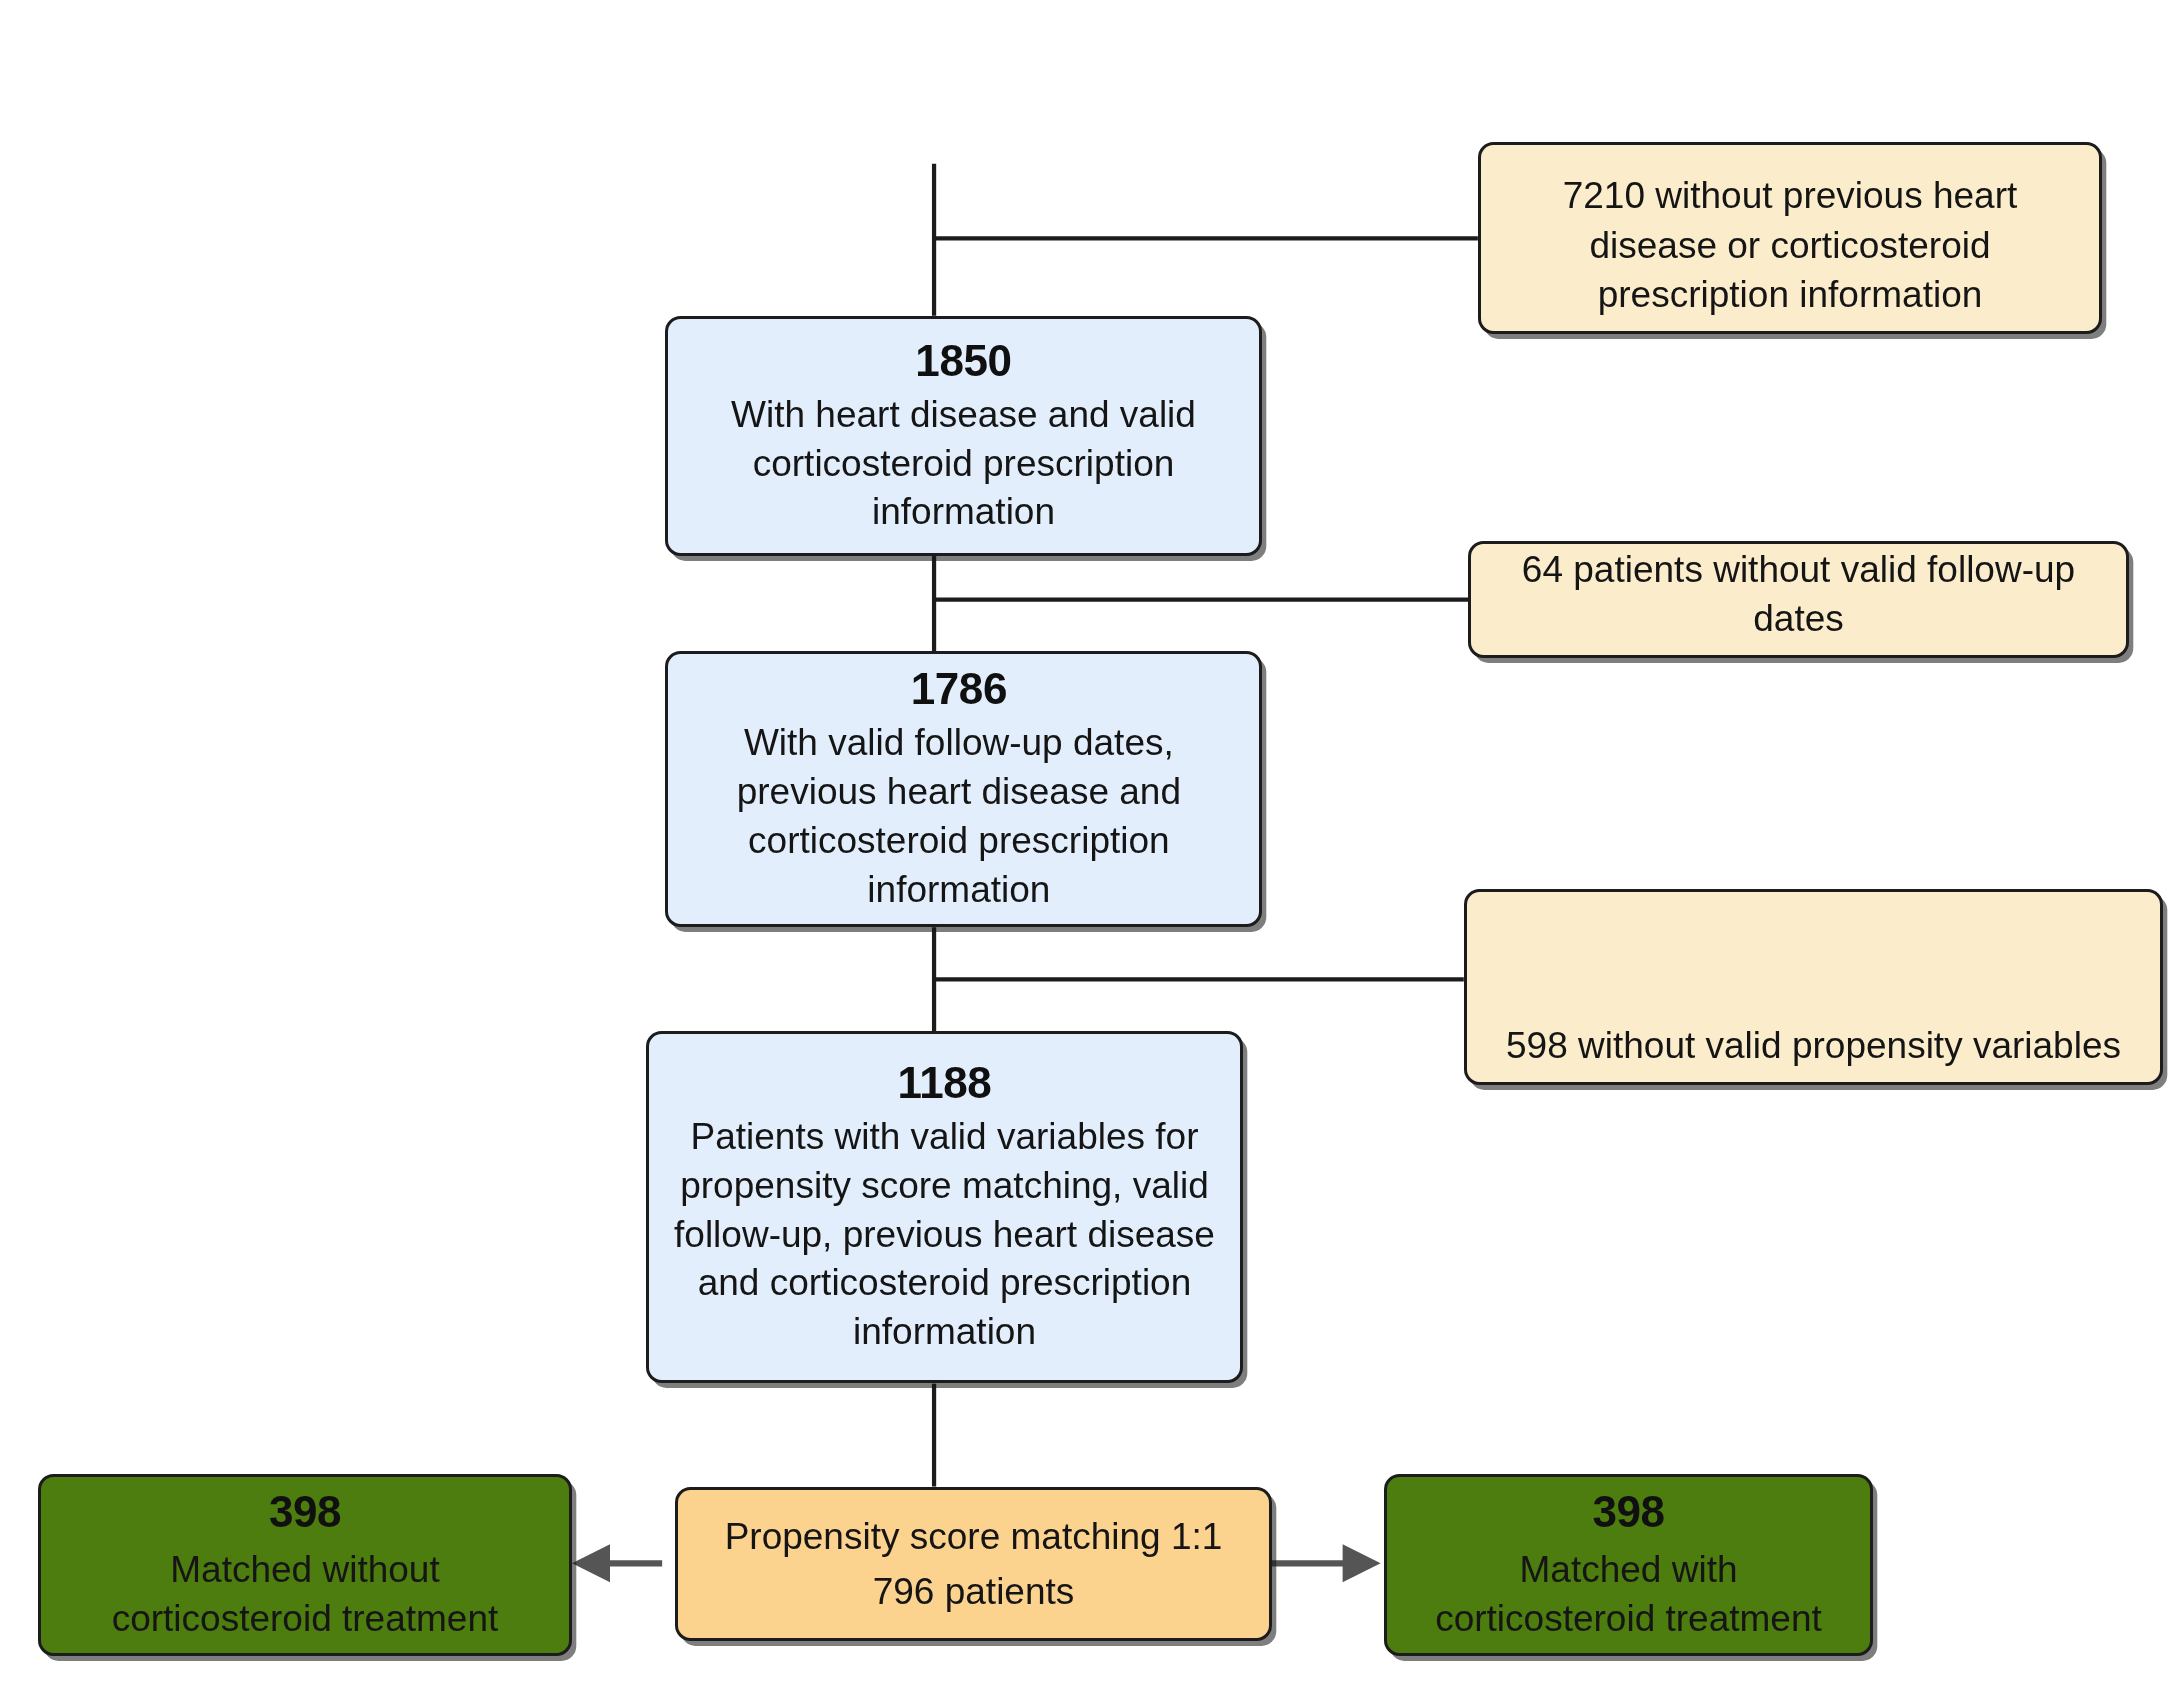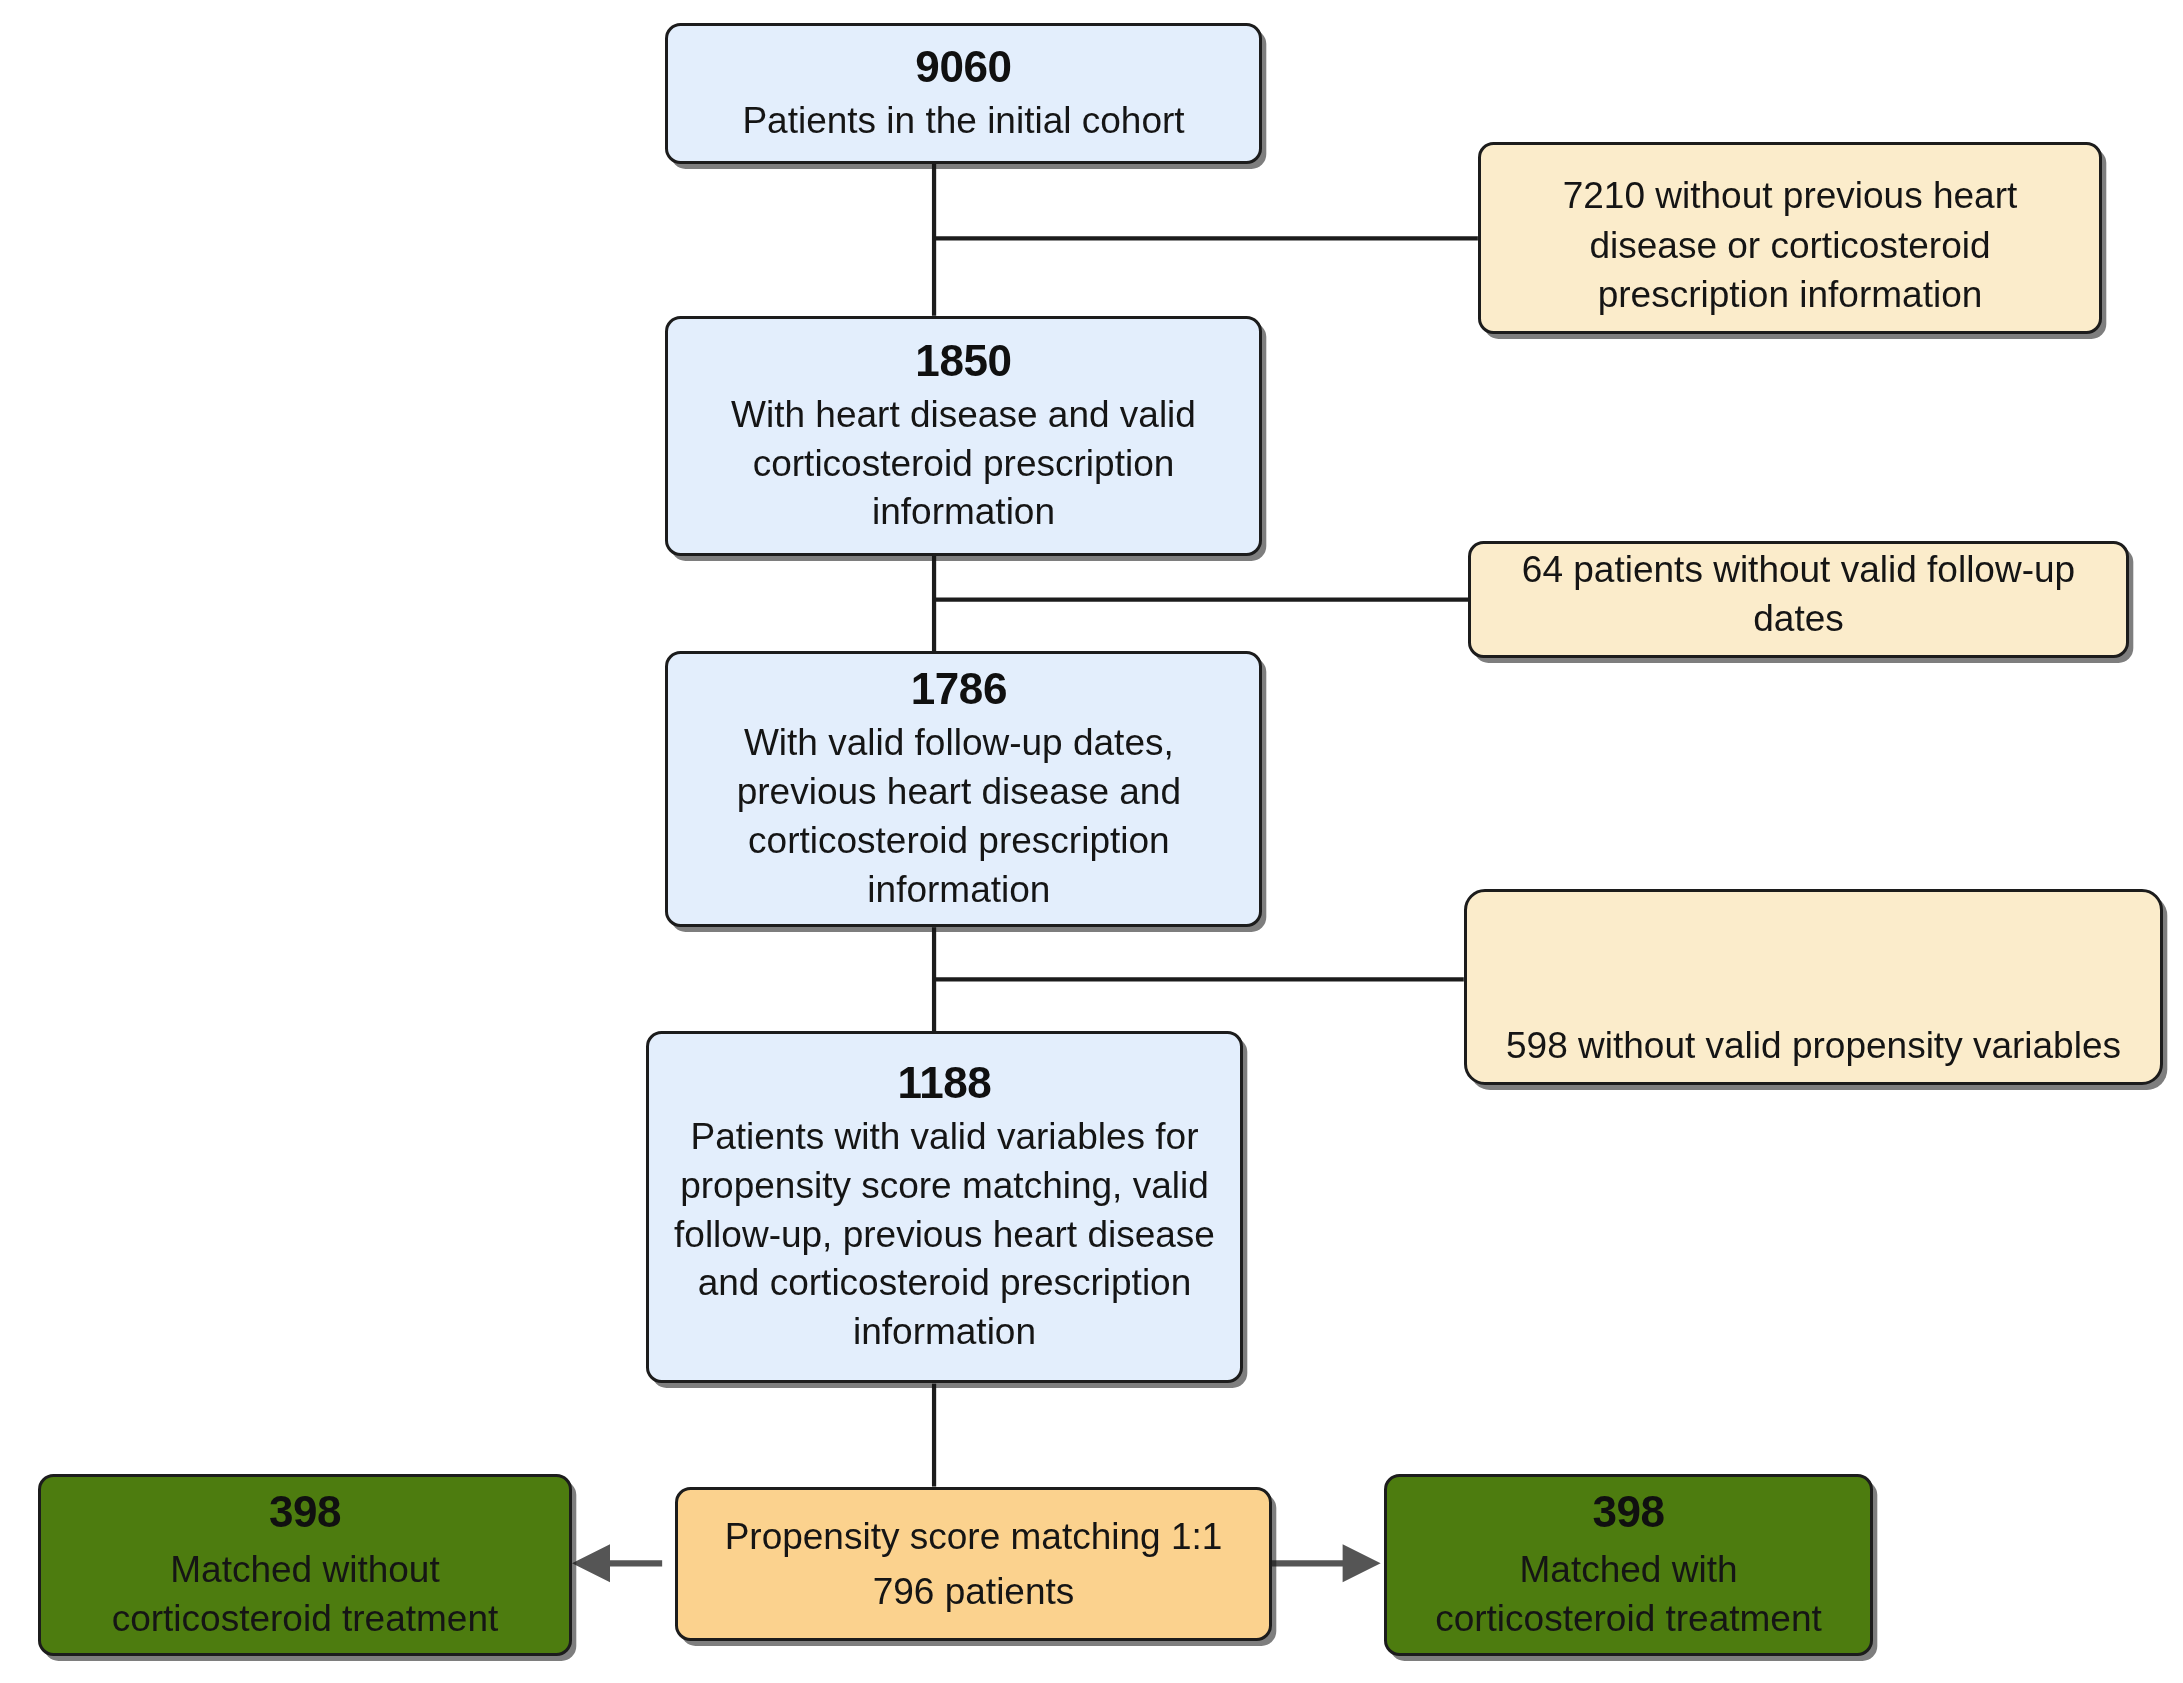--- a/index.html
+++ b/index.html
@@ -62,21 +62,21 @@
   .orange .desc { font-size: 37px; line-height: 1.50; }
   .green  .count { font-size: 44px; margin-bottom: 7px; }
   .green  .desc  { font-size: 37px; line-height: 1.34; }
 
   
   #n-9060 { left: 665px;  top: 22.5px;   width: 597px;  height: 141px; }
   #x-7210 { left: 1478px; top: 142px;  width: 624px;  height: 192px; }
   #n-1850 { left: 665px;  top: 316px;  width: 597px;  height: 240px; }
   #x-64   { left: 1468px; top: 541px;  width: 661px;  height: 117px; }
   #n-1786 { left: 665px;  top: 651px;  width: 597px;  height: 276px; padding-left: 9px; }
-  #x-598  { left: 1464px; top: 889px; width: 699px;  height: 196px; border-radius: 21px; }
+  #x-598  { left: 1464px; top: 889px; width: 699px;  height: 196px; }
   #n-1188 { left: 646px;  top: 1031px; width: 597px;  height: 352px; }
   #g-left { left: 38px;   top: 1474px; width: 534px;  height: 182px; }
   #n-psm  { left: 665px;  top: 1487px; width: 597px;  height: 154px; margin-left: 10px; }
   #g-right{ left: 1384px; top: 1474px; width: 489px;  height: 182px; }
 </style>
 </head>
 <body>
 
 <div id="canvas">
 
@@ -96,24 +96,20 @@
 
     <line x1="1326" y1="1964" x2="1326" y2="2110" stroke="#1c1c1c" stroke-width="6"></line>
 
     <line x1="940" y1="2219" x2="840" y2="2219" stroke="#555555" stroke-width="9"></line>
     <polygon points="812,2219 866,2192 866,2246" fill="#555555"></polygon>
 
     <line x1="1794" y1="2219" x2="1932" y2="2219" stroke="#555555" stroke-width="9"></line>
     <polygon points="1960,2219 1906,2192 1906,2246" fill="#555555"></polygon>
   </svg>
 
-  <div class="node blue" id="n-9060">
-    <div class="count">9060</div>
-    <div class="desc">Patients in the initial cohort</div>
-  </div>
 
   <div class="node yellow" id="x-7210">
     <div class="desc">7210 without previous heart disease or corticosteroid prescription information</div>
   </div>
 
   <div class="node blue" id="n-1850">
     <div class="count">1850</div>
     <div class="desc">With heart disease and valid corticosteroid prescription information</div>
   </div>
 

